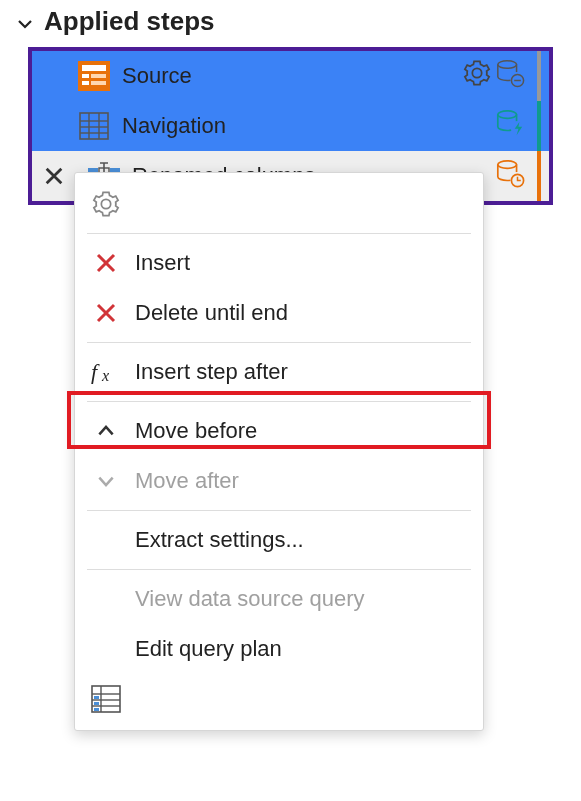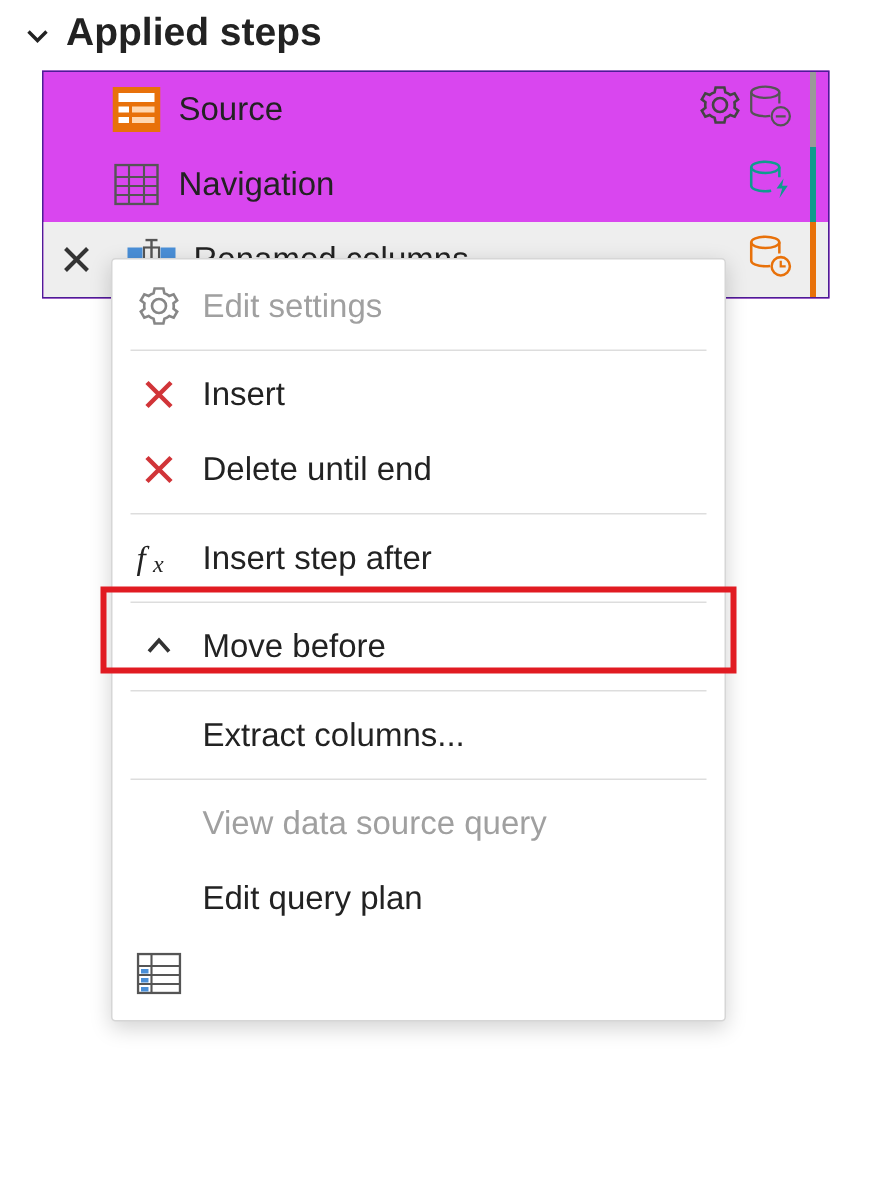--- a/index.html
+++ b/index.html
@@ -15,23 +15,23 @@
   }
   .panel-header {
     display: flex;
     align-items: center;
     gap: 10px;
     padding: 6px 10px 10px 16px;
   }
   .chev-down { width: 18px; height: 18px; }
   .panel-title { font-weight: 700; font-size: 26px; }
   .steps-box {
-    border: 1px solid #4c1d95;
+    border: 4px solid #4c1d95;
     margin: 0 28px 0 28px;
-    background: #d946ef;
+    background: #3b82f6;
   }
   .step-row {
     display: flex;
     align-items: center;
     height: 50px;
     padding: 0 8px 0 0;
     gap: 10px;
     position: relative;
   }
   .step-row.selected { background: #eee; }
@@ -204,21 +204,20 @@
 </div>
 
 <div class="ctx">
 
   <div class="ctx-item disabled">
     <span class="mi-icon">
       <svg width="28" height="28" viewBox="0 0 24 24">
           <path fill="none" stroke="#555" stroke-width="1.5" d="M12 8a4 4 0 1 0 0 8 4 4 0 0 0 0-8Zm8.4 4c0-.6-.05-1.1-.14-1.6l2.1-1.6-2-3.5-2.5 1a8 8 0 0 0-2.8-1.6L14.5 2h-5l-.6 2.7A8 8 0 0 0 6.1 6.3l-2.5-1-2 3.5 2.1 1.6c-.09.5-.14 1-.14 1.6s.05 1.1.14 1.6l-2.1 1.6 2 3.5 2.5-1a8 8 0 0 0 2.8 1.6l.6 2.7h5l.6-2.7a8 8 0 0 0 2.8-1.6l2.5 1 2-3.5-2.1-1.6c.09-.5.14-1 .14-1.6Z"></path>
         </svg>
     </span>
-    <span class="mi-label">Edit settings</span>
   </div>
 
   <div class="ctx-sep"></div>
 
 
   <div class="ctx-item">
     <span class="mi-icon">
       <svg width="24" height="24" viewBox="0 0 24 24">
           <path d="M4 4 L20 20 M20 4 L4 20" stroke="#d13438" stroke-width="3" fill="none"></path>
         </svg>
@@ -251,26 +250,34 @@
 
   <div class="ctx-item">
     <span class="mi-icon">
       <svg width="26" height="20" viewBox="0 0 24 24">
           <path d="M4 16 L12 7 L20 16" fill="none" stroke="#333" stroke-width="3"></path>
         </svg>
     </span>
     <span class="mi-label">Move before</span>
   </div>
 
+  <div class="ctx-item disabled">
+    <span class="mi-icon">
+      <svg width="26" height="20" viewBox="0 0 24 24">
+          <path d="M4 8 L12 17 L20 8" fill="none" stroke="#888" stroke-width="3"></path>
+        </svg>
+    </span>
+    <span class="mi-label">Move after</span>
+  </div>
 
   <div class="ctx-sep"></div>
 
   <div class="ctx-item">
     <span class="mi-icon"></span>
-    <span class="mi-label">Extract columns...</span>
+    <span class="mi-label">Extract settings...</span>
   </div>
 
   <div class="ctx-sep"></div>
 
   <div class="ctx-item disabled">
     <span class="mi-icon"></span>
     <span class="mi-label">View data source query</span>
   </div>
 
   <div class="ctx-item">

